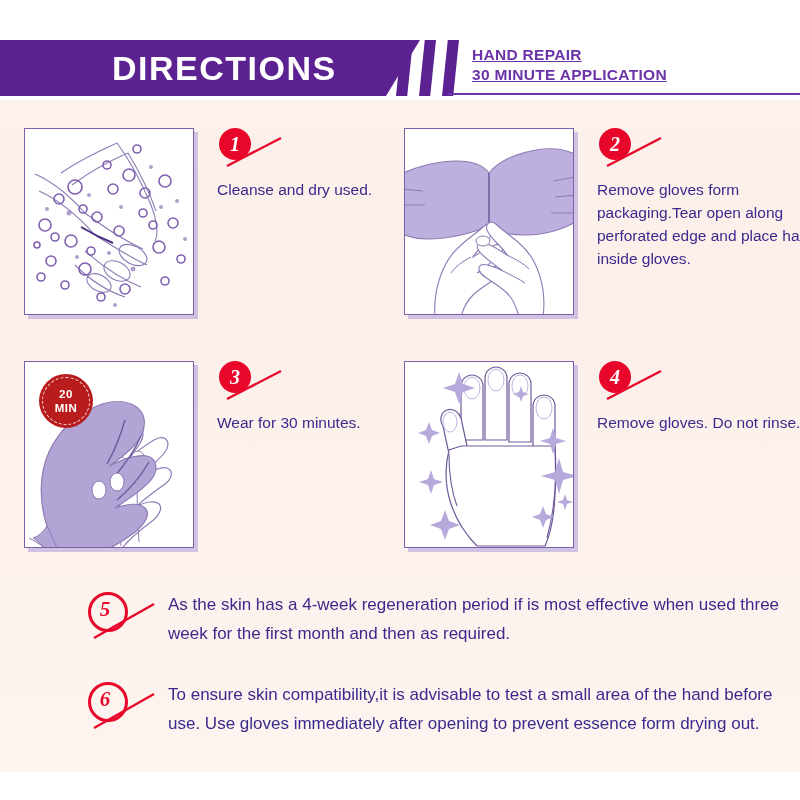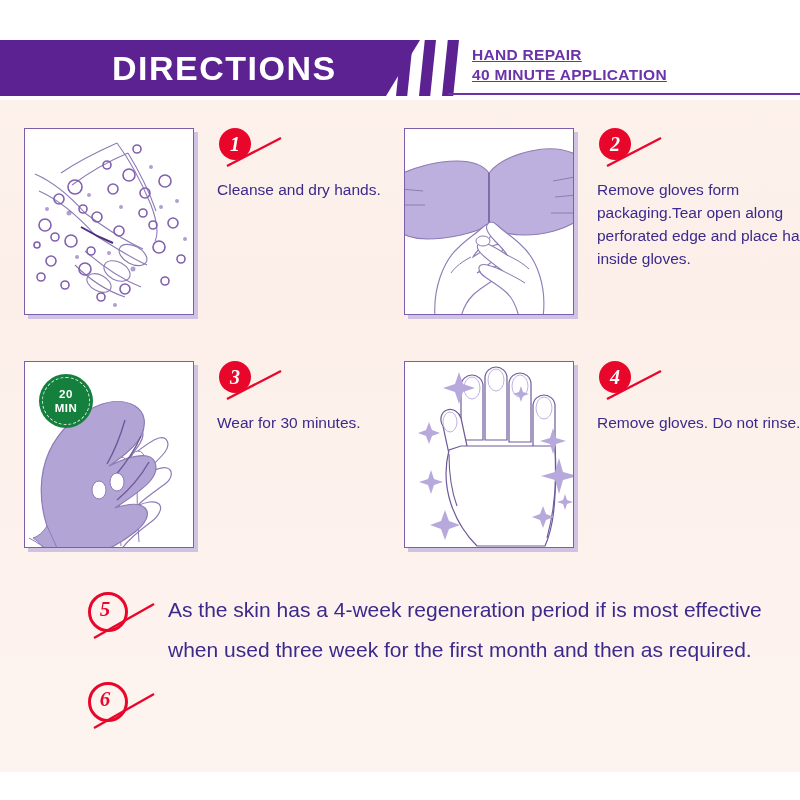--- a/index.html
+++ b/index.html
@@ -81,21 +81,21 @@
   .badge .slashline{
     position:absolute;left:8px;top:4px;width:58px;height:36px;
   }
   .step-text{
     color:#3b2a8c;font-size:15.5px;line-height:23px;
   }
 
   
   .minbadge{
     position:absolute;left:14px;top:12px;width:54px;height:54px;border-radius:50%;
-    background:#15803d;
+    background:#b91c1c;
     display:flex;flex-direction:column;align-items:center;justify-content:center;
     color:#ffffff;font-size:11.5px;font-weight:700;line-height:14px;
     letter-spacing:.5px;
   }
   .minbadge::before{
     content:"";position:absolute;left:3px;top:3px;right:3px;bottom:3px;
     border:1px dashed rgba(255,255,255,.85);border-radius:50%;
   }
   .minbadge span{position:relative;z-index:1;}
 
@@ -110,39 +110,39 @@
   }
   .note-badge .num{
     position:absolute;left:2px;top:0;width:34px;height:34px;
     display:flex;align-items:center;justify-content:center;
     color:#e8072a;font-size:21px;font-weight:700;font-style:italic;
     font-family:"Liberation Serif","DejaVu Serif",serif;
   }
   .note-badge .slashline{position:absolute;left:6px;top:4px;width:64px;height:44px;}
   .note-text{
     position:absolute;left:168px;top:2px;width:612px;
-    color:#3b2a8c;font-size:21px;line-height:40px;
+    color:#3b2a8c;font-size:17px;line-height:29px;
   }
 </style>
 </head>
 <body>
 
 <div class="page">
 
   <div class="body-bg"></div>
 
   <div class="header">
     <div class="header-band"></div>
     <div class="header-title">DIRECTIONS</div>
     <div class="slash s1"></div>
     <div class="slash s2"></div>
     <div class="slash s3"></div>
     <div class="header-sub">
       <div>HAND REPAIR</div>
-      <div>40 MINUTE APPLICATION</div>
+      <div>30 MINUTE APPLICATION</div>
     </div>
     <div class="header-rule"></div>
   </div>
 
   <div class="steps">
 
     <div class="step s1">
       <div class="panel">
         <svg viewBox="0 0 168 185">
           <rect width="168" height="185" fill="#ffffff"></rect>
@@ -209,21 +209,21 @@
         </svg>
       </div>
       <div class="step-body">
         <div class="badge">
           <div class="circ"></div>
           <div class="num">1</div>
           <svg class="slashline" viewBox="0 0 58 36">
             <line x1="2" y1="34" x2="56" y2="6" stroke="#e8072a" stroke-width="2.4"></line>
           </svg>
         </div>
-        <div class="step-text">Cleanse and dry hands.</div>
+        <div class="step-text">Cleanse and dry used.</div>
       </div>
     </div>
 
     <div class="step s2">
       <div class="panel">
         <svg viewBox="0 0 168 185">
           <rect width="168" height="185" fill="#ffffff"></rect>
           <g fill="#bdb0de" stroke="#8d7bb5" stroke-width="1.1">
             <path d="M-6 46 C10 38 32 32 52 32 C66 32 78 36 84 44 L84 96 C70 104 44 110 22 110 C8 110 -2 106 -6 102 Z"></path>
             <path d="M84 44 C92 34 108 26 126 22 C144 18 160 20 172 26 L172 92 C160 100 140 106 120 106 C102 106 90 102 84 96 Z"></path>
@@ -369,17 +369,18 @@
     </div>
 
     <div class="note n6">
       <div class="note-badge">
         <div class="ring"></div>
         <div class="num">6</div>
         <svg class="slashline" viewBox="0 0 64 44">
           <line x1="2" y1="42" x2="62" y2="8" stroke="#e8072a" stroke-width="2.4"></line>
         </svg>
       </div>
+      <div class="note-text">To ensure skin compatibility,it is advisable to test a small area of the hand before use. Use gloves immediately after opening to prevent essence form drying out.</div>
     </div>
 
   </div>
 
 </div>
 
 </body></html>

